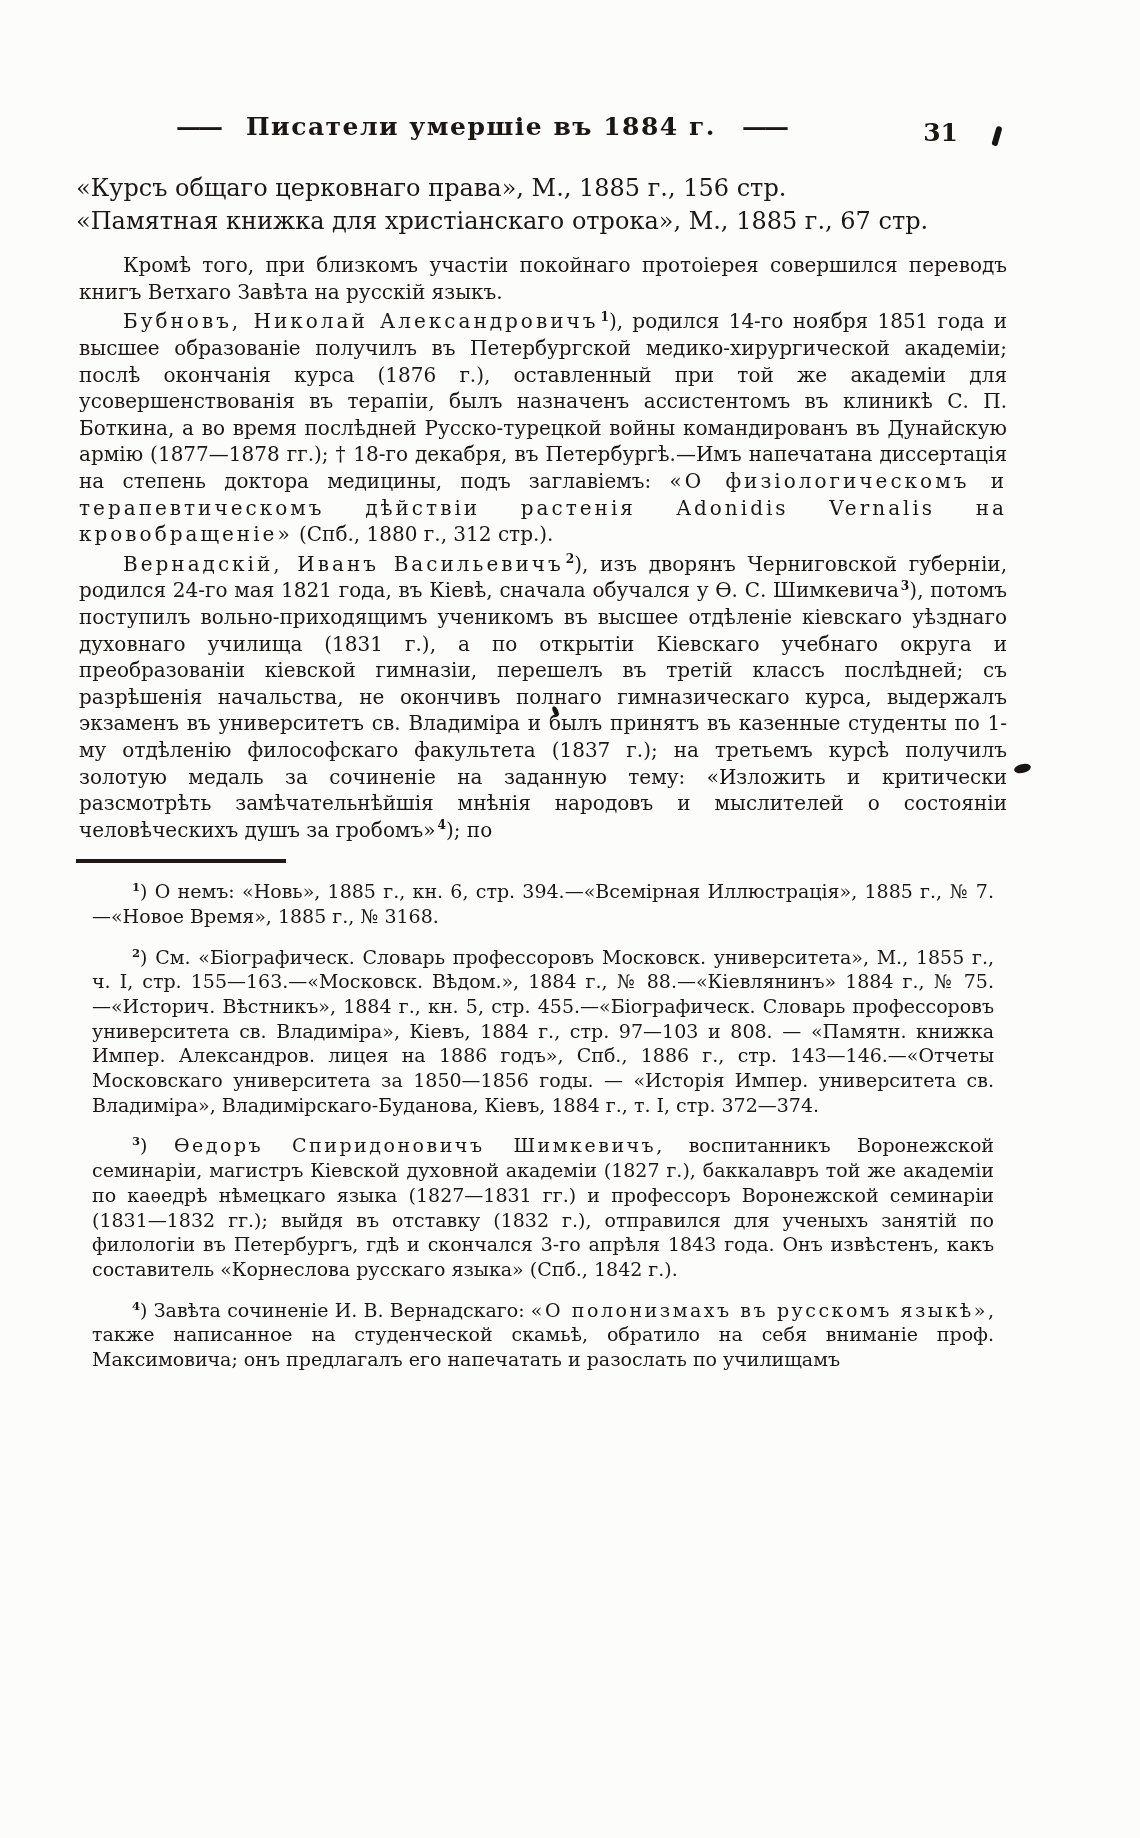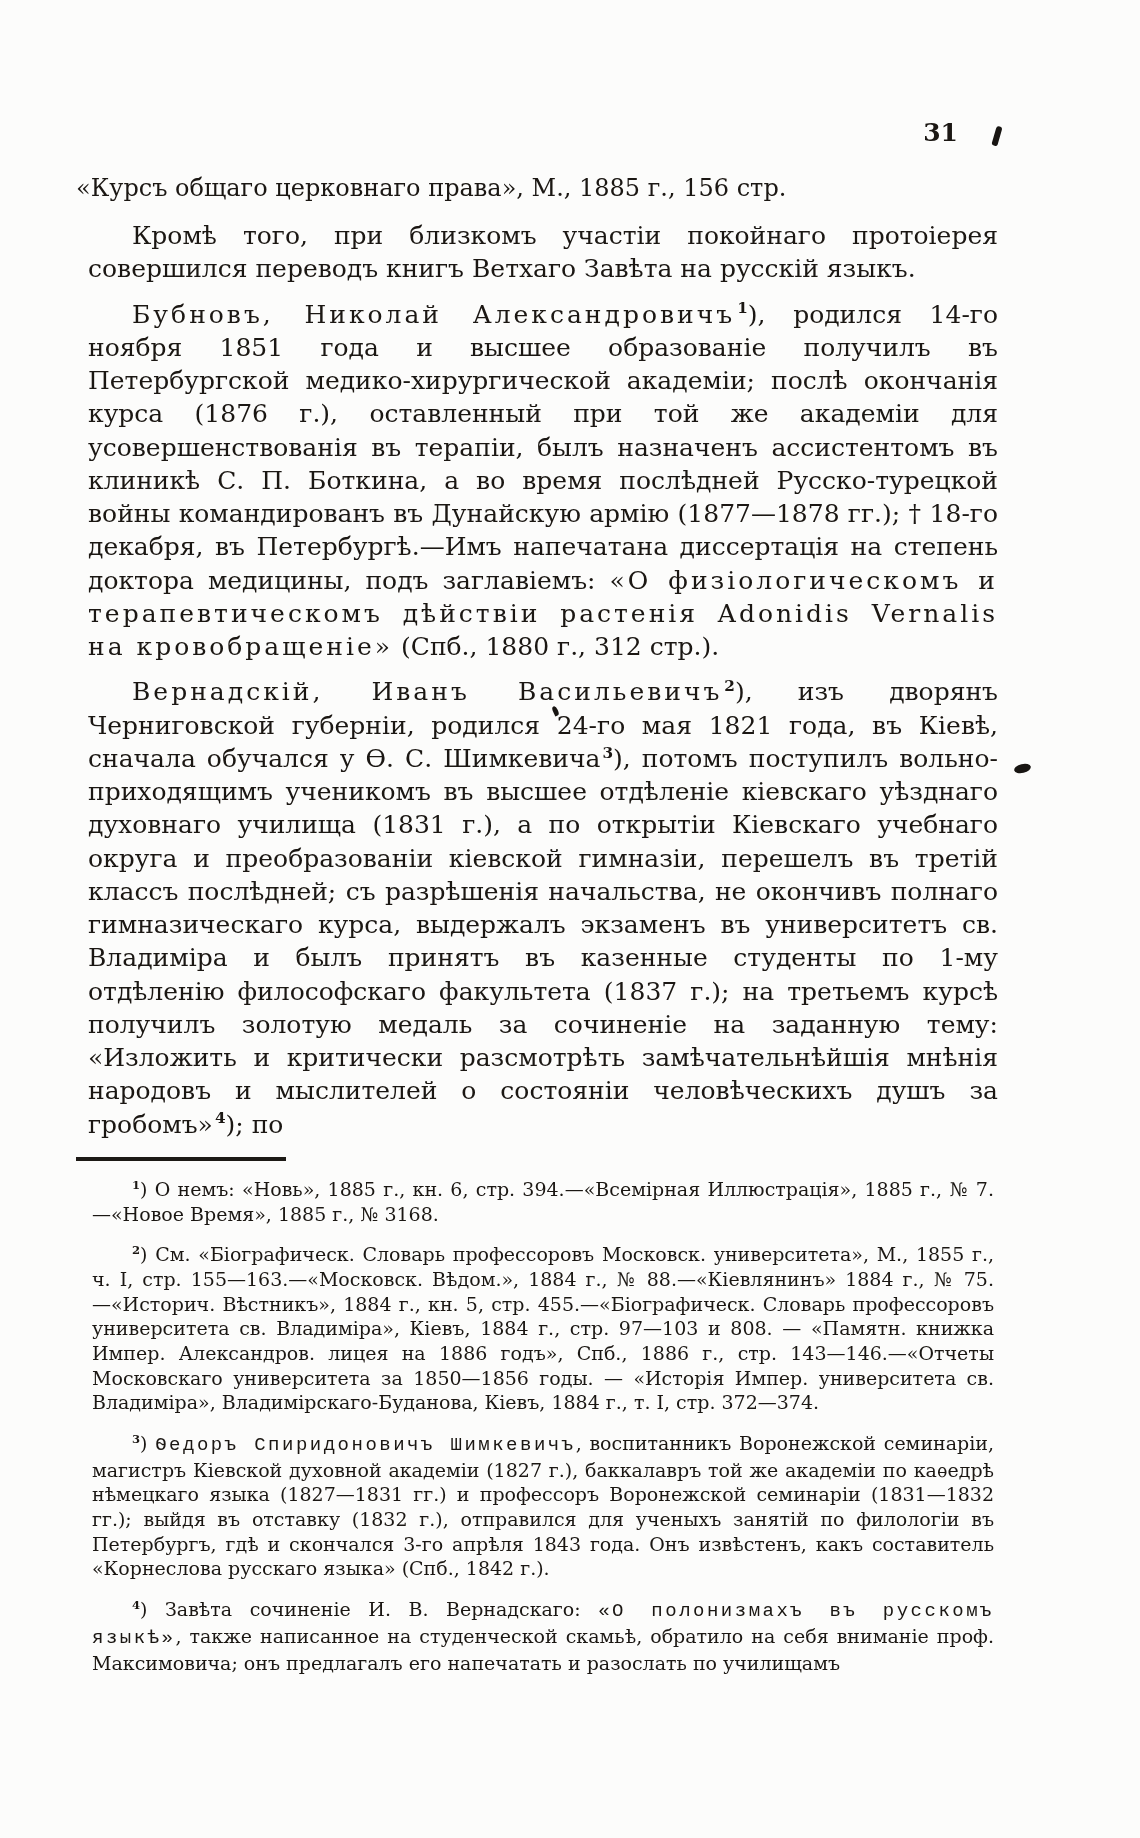--- a/index.html
+++ b/index.html
@@ -50,22 +50,22 @@
   .biblio-entry {
     margin: 0;
     padding-left: 82px;
     text-indent: -82px;
     font-size: 24px;
     line-height: 1.38;
     text-align: left;
   }
   
   .para {
-    margin: 12px;
-    font-size: 25px;
+    margin: 3px;
+    font-size: 20px;
     line-height: 1.33;
     text-align: justify;
     text-indent: 44px;
   }
   .spaced { letter-spacing: 3px; }
   .fnref {
     font-size: 61%;
     vertical-align: super;
     line-height: 0;
     margin-left: 2px;
@@ -79,21 +79,21 @@
     margin: 16px 0 12px 0;
   }
   .footnotes .fn {
     margin: 16px;
     font-size: 19px;
     line-height: 1.3;
     text-align: justify;
     text-indent: 40px;
   }
   .footnotes .fnref { margin-left: 0; margin-right: 0; }
-  .footnotes .spaced { letter-spacing: 2.5px; font-family: Liberation Mono, monospace; }
+  .footnotes .spaced { letter-spacing: 2.5px; }
   
   .ink-mark { position: absolute; background: #181512; }
   .ink-apostrophe {
     left: 994px; top: 126px;
     width: 6px; height: 20px;
     border-radius: 3px 3px 2px 2px;
     transform: rotate(16deg);
   }
   .ink-blob {
     left: 1014px; top: 764px;
@@ -111,25 +111,27 @@
 </head>
 <body>
 
 <div class="page">
 
   <div class="ink-mark ink-apostrophe"></div>
   <div class="ink-mark ink-blob"></div>
   <div class="ink-mark ink-dot"></div>
 
   <div class="running-head">
+    <span class="head-center"><span class="head-dash left">——</span><span class="head-title">Писатели умершіе въ 1884 г.</span><span class="head-dash right">——</span></span>
     <span class="page-number">31</span>
   </div>
 
   <div class="biblio">
     <p class="biblio-entry">«Курсъ общаго церковнаго права», М., 1885 г., 156 стр.</p>
+    <p class="biblio-entry">«Памятная книжка для христіанскаго отрока», М., 1885 г., 67 стр.</p>
   </div>
 
   <p class="para"><span>Кромѣ того, при близкомъ участіи покойнаго протоіерея совершился переводъ книгъ Ветхаго Завѣта на русскій языкъ.</span></p>
 
   <p class="para"><span class="spaced">Бубновъ, Николай Александровичъ</span><sup class="fnref">1</sup><span>), родился 14-го ноября 1851 года и высшее образованіе получилъ въ Петербургской медико-хирургической академіи; послѣ окончанія курса (1876 г.), оставленный при той же академіи для усовершенствованія въ терапіи, былъ назначенъ ассистентомъ въ клиникѣ С. П. Боткина, а во время послѣдней Русско-турецкой войны командированъ въ Дунайскую армію (1877—1878 гг.); † 18-го декабря, въ Петербургѣ.—Имъ напечатана диссертація на степень доктора медицины, подъ заглавіемъ: </span><span class="spaced">«О физіологическомъ и терапевтическомъ дѣйствіи растенія Adonidis Vernalis на кровобращеніе»</span><span> (Спб., 1880 г., 312 стр.).</span></p>
 
   <p class="para"><span class="spaced">Вернадскій, Иванъ Васильевичъ</span><sup class="fnref">2</sup><span>), изъ дворянъ Черниговской губерніи, родился 24-го мая 1821 года, въ Кіевѣ, сначала обучался у Ѳ. С. Шимкевича</span><sup class="fnref">3</sup><span>), потомъ поступилъ вольно-приходящимъ ученикомъ въ высшее отдѣленіе кіевскаго уѣзднаго духовнаго училища (1831 г.), а по открытіи Кіевскаго учебнаго округа и преобразованіи кіевской гимназіи, перешелъ въ третій классъ послѣдней; съ разрѣшенія начальства, не окончивъ полнаго гимназическаго курса, выдержалъ экзаменъ въ университетъ св. Владиміра и былъ принятъ въ казенные студенты по 1-му отдѣленію философскаго факультета (1837 г.); на третьемъ курсѣ получилъ золотую медаль за сочиненіе на заданную тему: «Изложить и критически разсмотрѣть замѣчательнѣйшія мнѣнія народовъ и мыслителей о состояніи человѣческихъ душъ за гробомъ»</span><sup class="fnref">4</sup><span>); по</span></p>
 
   <hr class="footnote-rule">
 

